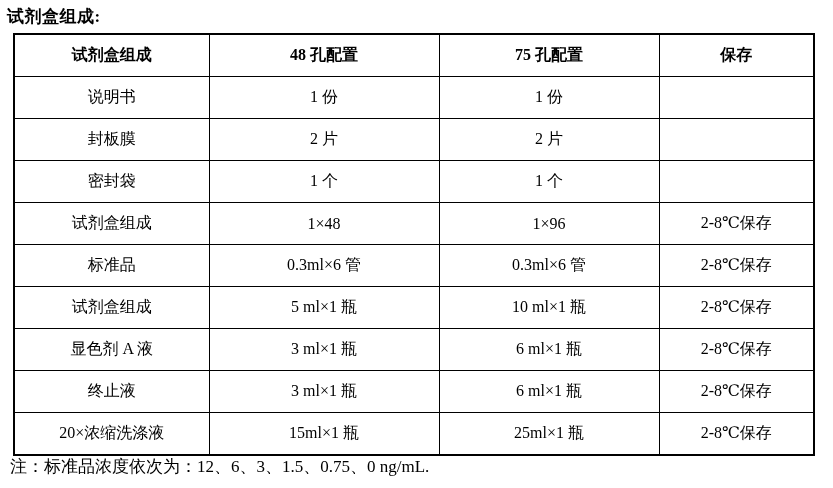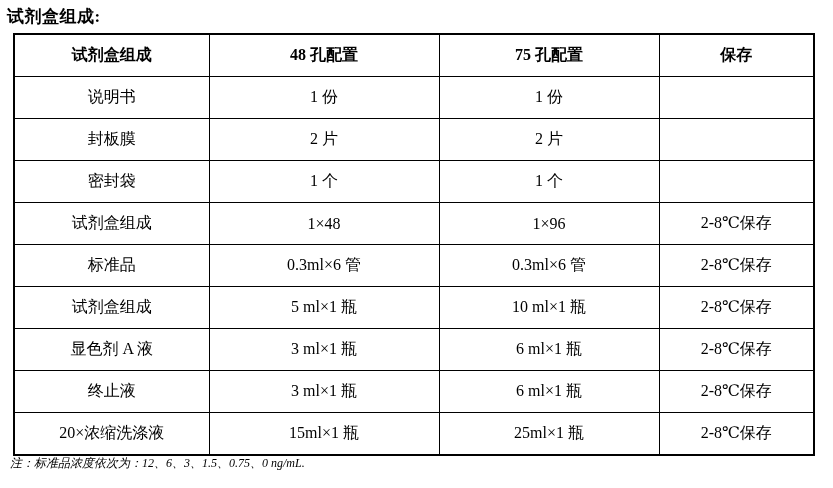--- a/index.html
+++ b/index.html
@@ -50,23 +50,22 @@
     font-size: 16px;
   }
   .col-component { width: 195px; }
   .col-48 { width: 230px; }
   .col-96 { width: 220px; }
   .col-storage { width: 155px; }
   .footnote {
     position: absolute;
     left: 10px;
     top: 455px;
-    font-size: 12px;
+    font-size: 17px;
     white-space: nowrap;
-    font-style: italic;
   }
 </style>
 </head>
 <body>
 
 <div class="page">
 
   <div class="doc-title">试剂盒组成:</div>
 
   <table class="kit-table">

